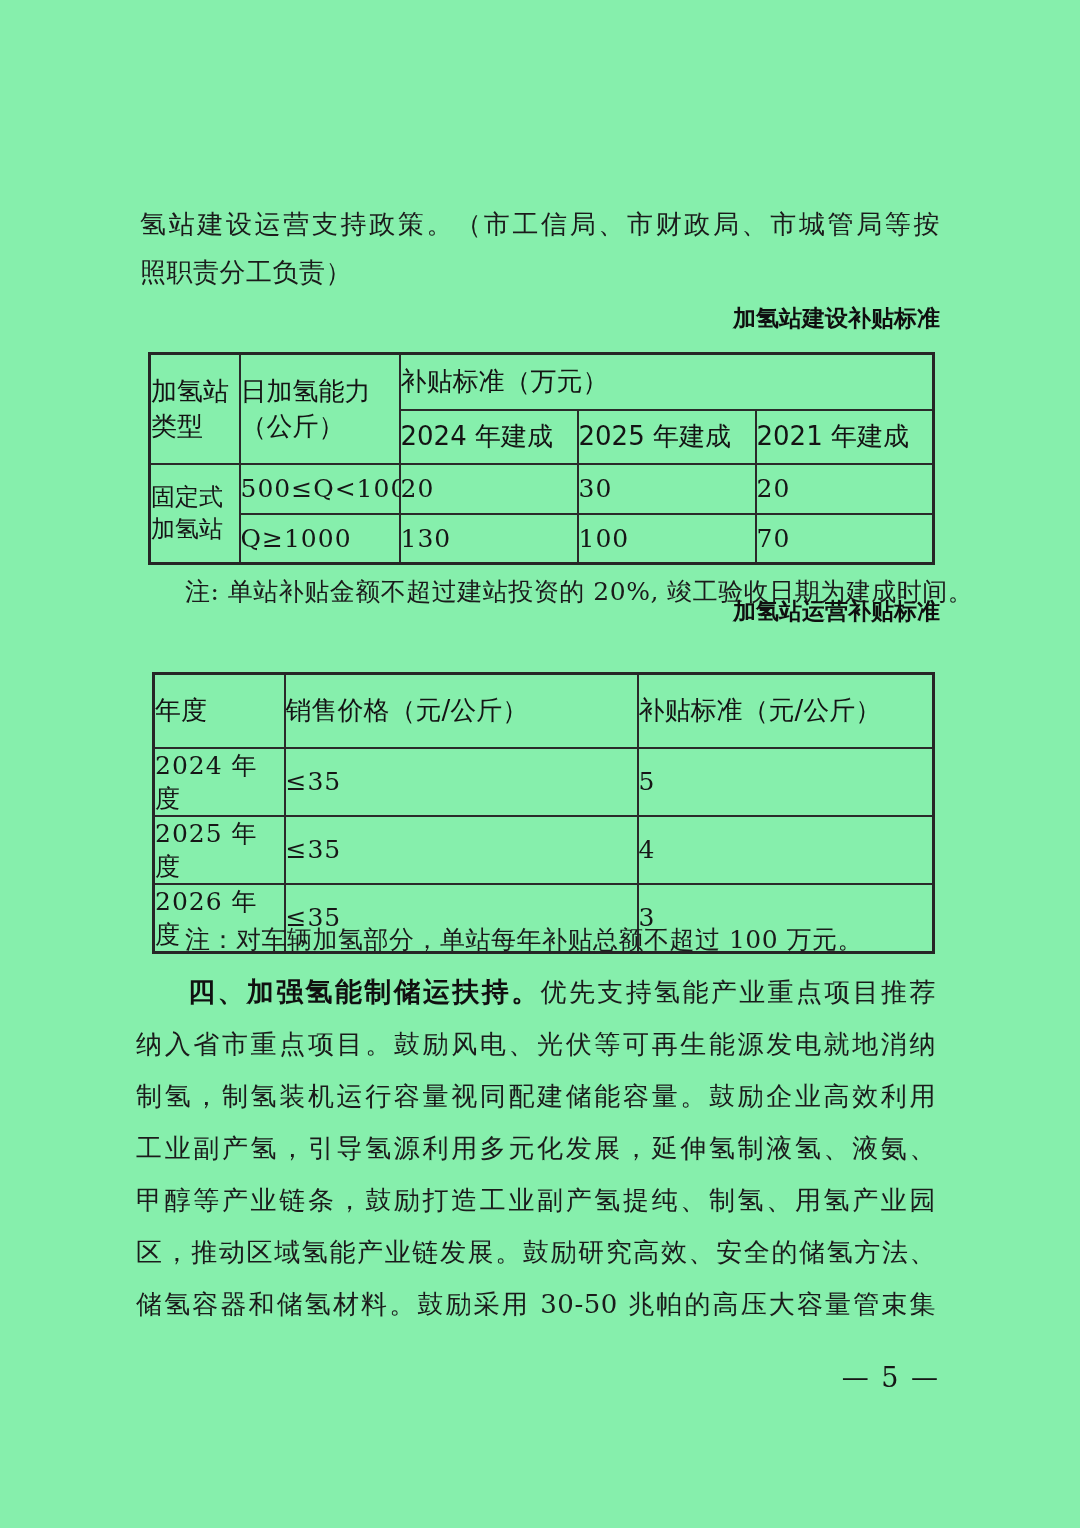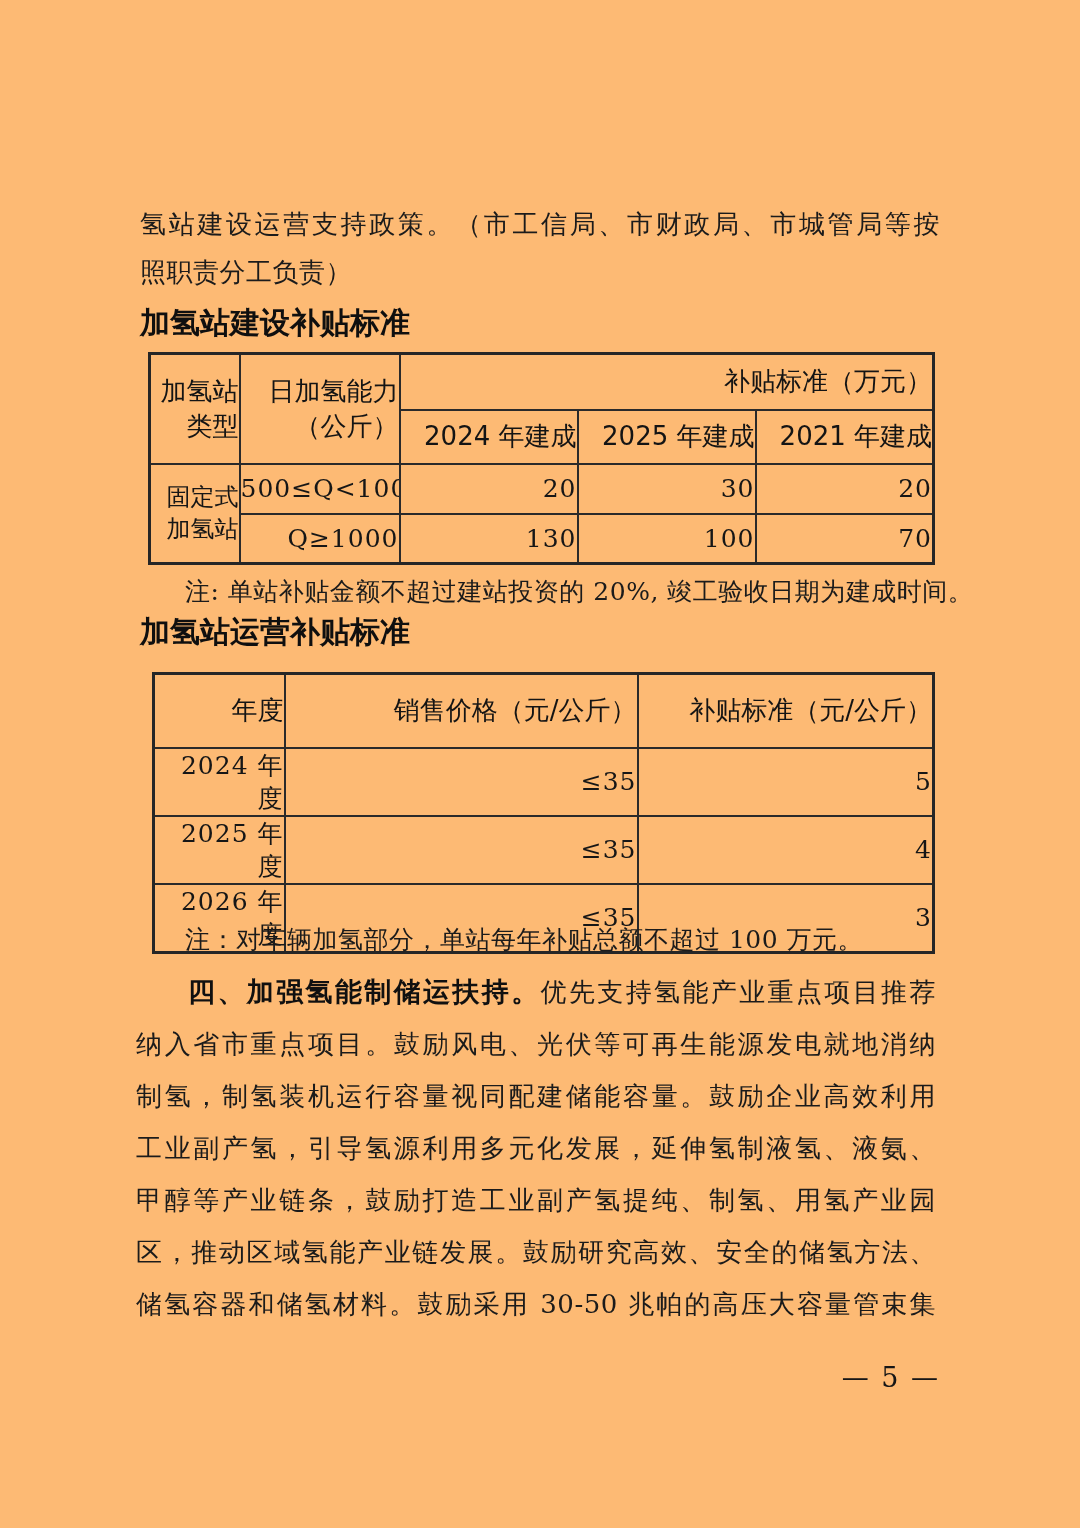--- a/index.html
+++ b/index.html
@@ -4,21 +4,21 @@
 <style>
   html,body { margin:0; padding:0; }
   body {
     width:1080px; height:1528px;
     background:#ffffff;
     font-family:"DejaVu Serif", serif;
     color:#1b1b1b;
     position:relative;
     overflow:hidden;
   }
-  .page { position:absolute; left:0; top:0; width:1080px; height:1528px; background:#fdba74; }
+  .page { position:absolute; left:0; top:0; width:1080px; height:1528px; background:#86efac; }
 
   
   .intro {
     position:absolute; left:140px; top:200px; width:800px;
     font-size:26px; line-height:48px; letter-spacing:0.5px;
   }
   .para4 {
     position:absolute; left:136px; top:966px; width:800px;
     font-size:26px; line-height:52px; letter-spacing:0.5px;
   }
@@ -26,34 +26,34 @@
   .jline { text-align:justify; text-align-last:justify; }
   .indent { text-indent:52px; }
   .para4 b {
     font-family:"DejaVu Sans", sans-serif;
     font-weight:bold; font-size:27px; color:#101010;
   }
 
   
   .tbl-title {
     position:absolute; left:140px; width:800px; margin:0;
-    text-align:left;
+    text-align:right;
     font-family:"DejaVu Sans", sans-serif;
-    font-weight:bold; font-size:30px; color:#0f0f0f;
+    font-weight:bold; font-size:23px; color:#0f0f0f;
   }
   .t1 { top:303px; }
-  .t2 { top:612px; }
+  .t2 { top:596px; }
 
   
   table.tbl {
     position:absolute; border-collapse:collapse; table-layout:fixed;
     border:3px solid #262626; color:#161616;
   }
   table.tbl td {
-    border:2px solid #2a2a2a; text-align:right; vertical-align:middle;
+    border:2px solid #2a2a2a; text-align:left; vertical-align:middle;
     padding:0; overflow:hidden;
   }
   .tbl1 { left:148px; top:352px; width:784px; }
   .tbl2 { left:152px; top:672px; width:780px;border-radius:16px; }
   .th { font-family:"DejaVu Sans", sans-serif; font-size:26px; color:#141414; }
   .cell { font-size:24px; }
   .num { font-family:"DejaVu Serif", serif; font-size:25px; letter-spacing:1px; }
   .tbl1 tr.hr1 { height:56px; }
   .tbl1 tr.hr2 { height:54px; }
   .tbl1 tr.dr  { height:50px; }

